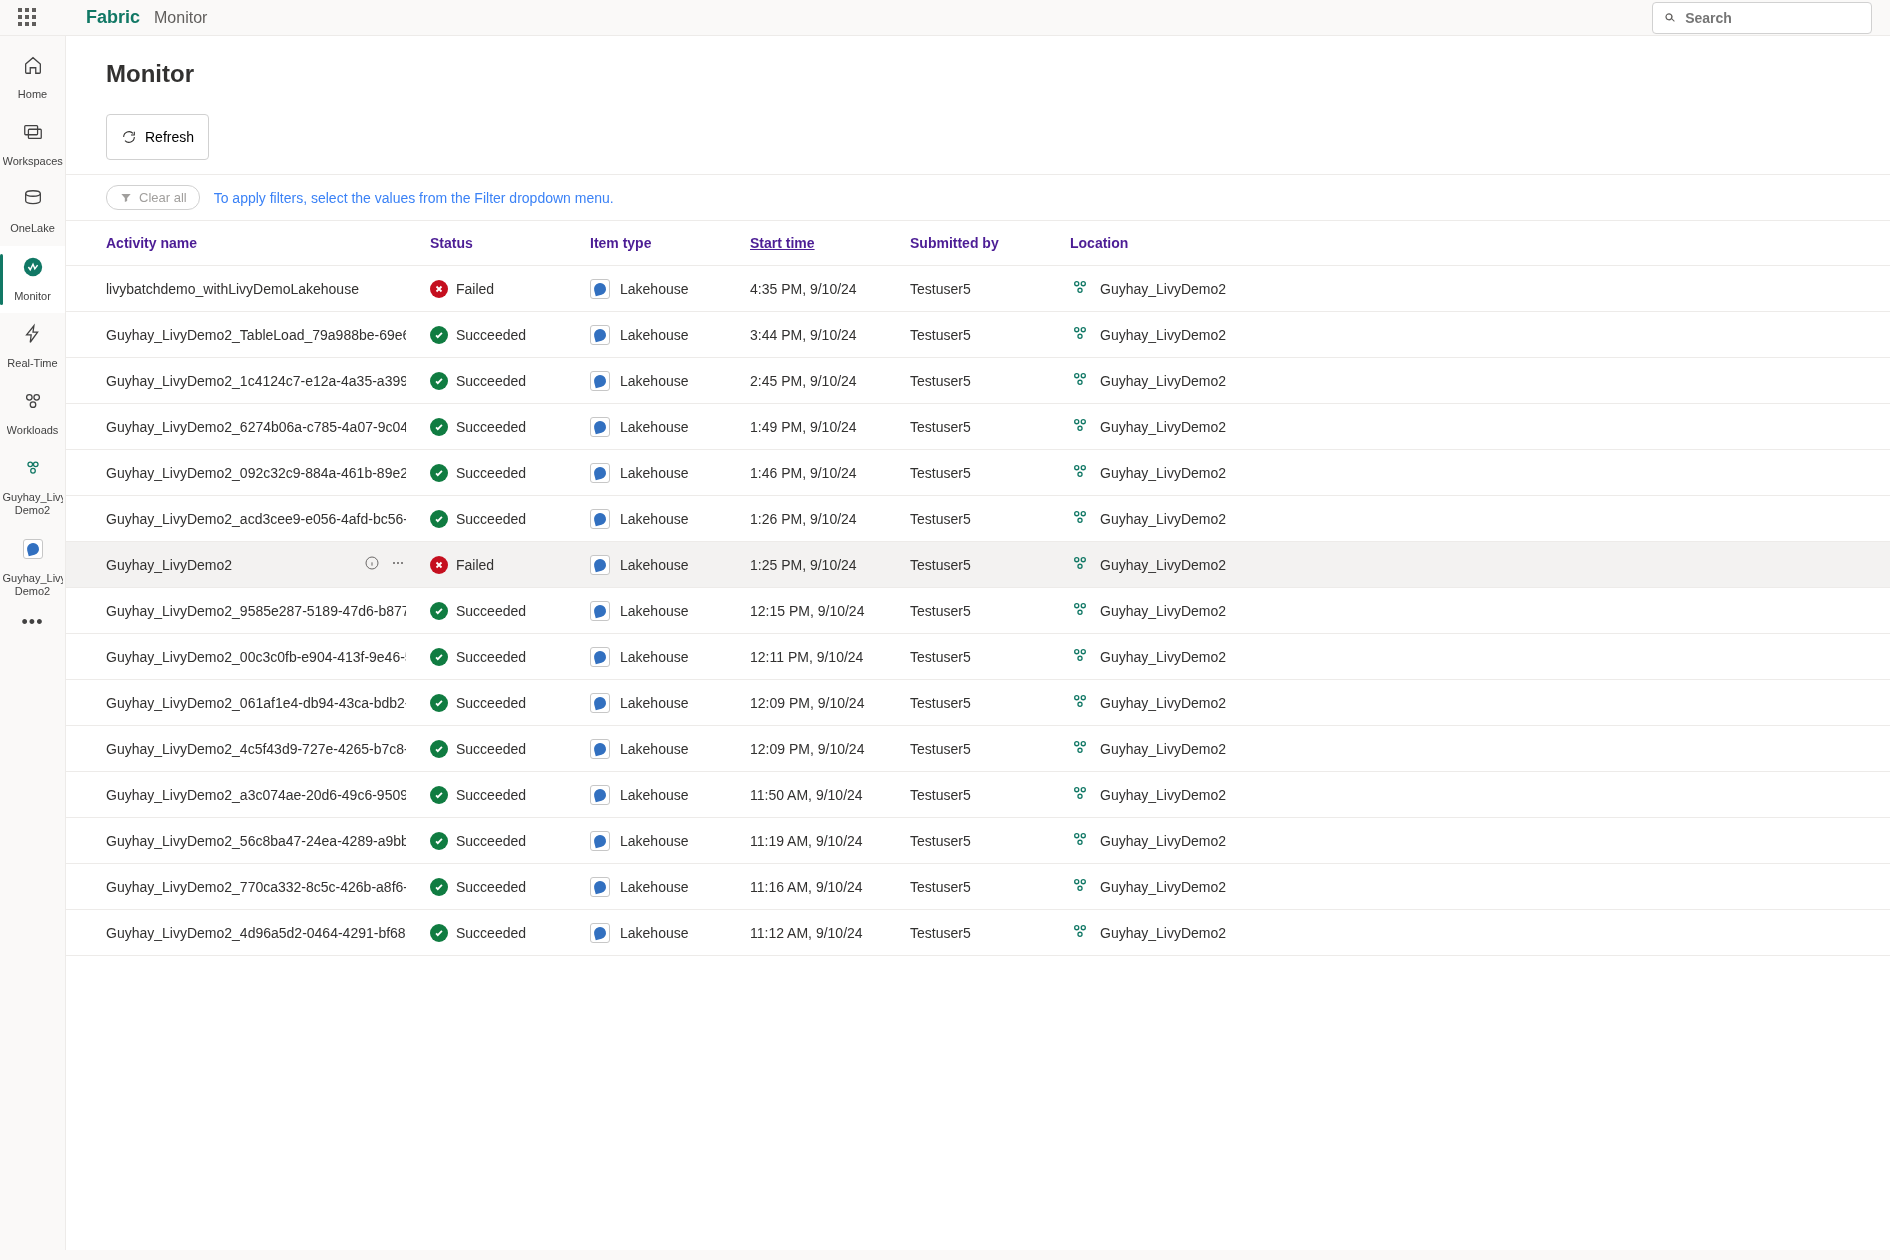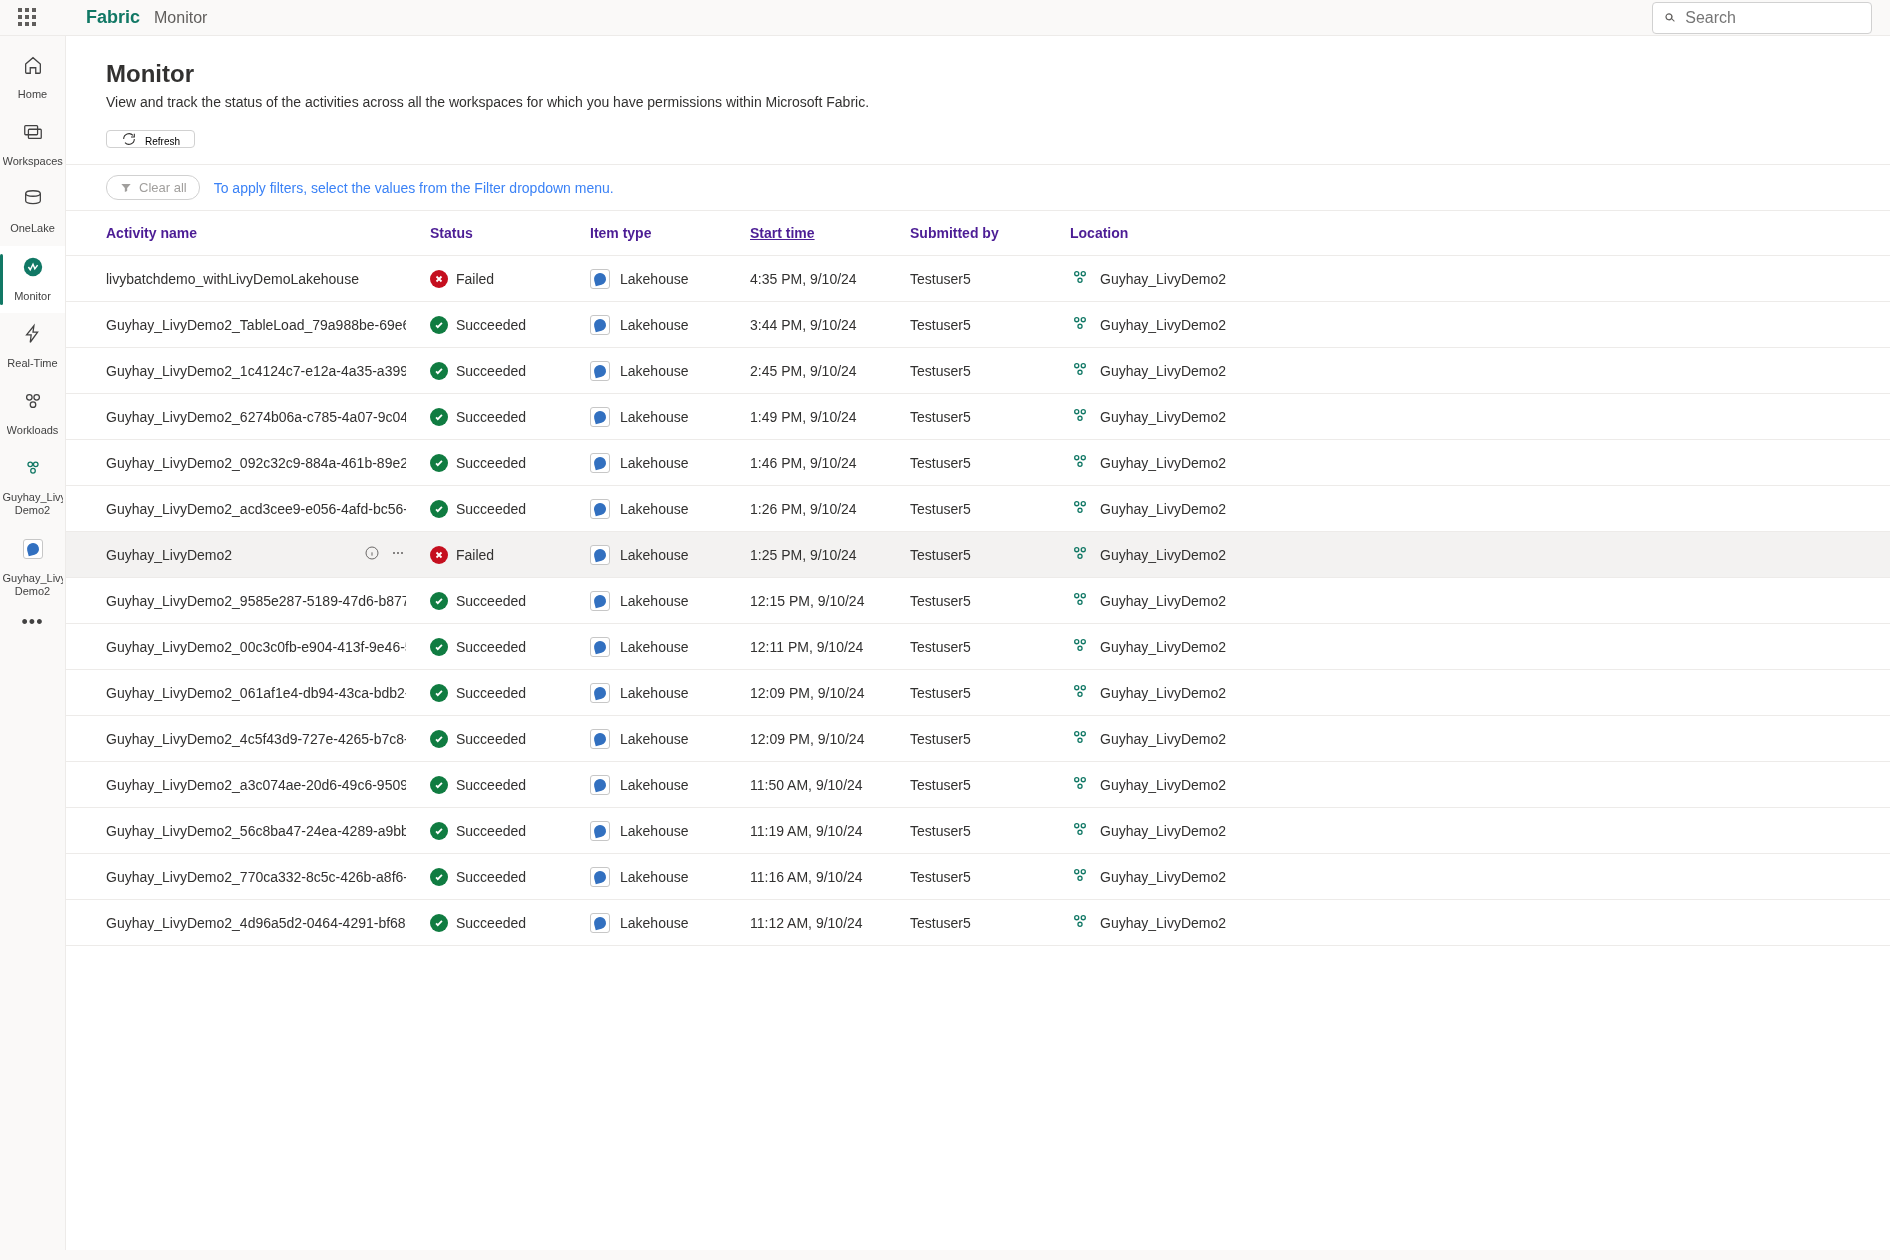--- a/index.html
+++ b/index.html
@@ -7,21 +7,21 @@
 
 
 .topbar { height: 36px; background: #faf9f8; display: flex; align-items: center; padding: 0 18px; border-bottom: 1px solid #edebe9; }
 .waffle { width: 20px; height: 20px; display: grid; grid-template: repeat(3,4px)/repeat(3,4px); gap: 3px; cursor: pointer; }
 .waffle span { background: #605e5c; width:4px; height:4px; }
 .brand { margin-left: 48px; font-size: 18px; font-weight: 600; color: #117865; }
 .breadcrumb-current { margin-left: 14px; font-size: 16px; color: #605e5c; font-weight: 400; }
 .topbar-spacer { flex: 1; }
 .search-box { display:flex; align-items:center; background:#fff; border:1px solid #d1d1d1; border-radius:4px; height:32px; padding:0 10px; width: 220px; }
 .search-box svg { width:16px; height:16px; fill:#605e5c; margin-right:8px; }
-.search-box input { border:none; outline:none; font-size:16px; width:100%; background:transparent; }
+.search-box input { border:none; outline:none; font-size:14px; width:100%; background:transparent;font-weight:bold; }
 
 
 .layout { display:flex; height: calc(100vh - 46px); }
 .leftnav { width: 66px; background:#faf9f8; border-right: 1px solid #edebe9; display:flex; flex-direction:column; align-items:center; padding-top: 8px; overflow-y:auto; }
 .nav-item { width:100%; display:flex; flex-direction:column; align-items:center; justify-content:center; padding: 10px 2px; cursor:pointer; color:#424242; font-size:11px; text-align:center; line-height:1.2; gap:12px; position:relative; }
 .nav-item.active { background:#fff; }
 .nav-item.active::before { content:""; position:absolute; left:0; top:8px; bottom:8px; width:3px; background:#117865; border-radius:2px; }
 .nav-ico { width:22px; height:22px; display:flex; align-items:center; justify-content:center; }
 .nav-ico svg { width:22px; height:22px; fill:none; stroke:#424242; stroke-width:1.4; }
 .nav-label { max-width:60px; overflow:hidden; }
@@ -29,21 +29,21 @@
 
 
 .lakehouse-mini { width:22px; height:22px; }
 
 
 .main { flex:1; background:#fff; overflow-y:auto; padding: 24px 0 0 0; }
 .page-header { padding: 0 40px 16px; }
 .page-title { font-size: 24px; font-weight: 600; margin-bottom: 6px; }
 .page-desc { font-size: 14px; color:#323130; }
 .toolbar-row { padding: 4px 40px 14px; }
-.refresh-btn { display:inline-flex; align-items:flex-end; gap:8px; border:1px solid #d1d1d1; background:#fff; border-radius:4px; padding: 0 14px; font-size:10px; cursor:pointer; }
+.refresh-btn { display:inline-flex; align-items:center; gap:8px; border:1px solid #d1d1d1; background:#fff; border-radius:4px; padding: 14px 14px; font-size:14px; cursor:pointer; }
 .refresh-btn svg { width:16px; height:16px; stroke:#323130; fill:none; stroke-width:1.6; }
 
 .filterbar { padding: 10px 40px; border-top:1px solid #edebe9; border-bottom:1px solid #edebe9; display:flex; align-items:center; gap:14px; background:#fff; }
 .clear-btn { display:inline-flex; align-items:center; gap:6px; border:1px solid #d1d1d1; background:#fff; border-radius:12px; padding:4px 12px; font-size:13px; color:#a19f9d; cursor:not-allowed; }
 .clear-btn svg { width:14px; height:14px; fill:#a19f9d; }
 .filter-hint { color:#3b82f6; font-size:14px; }
 
 
 .table { width:100%; border-collapse:collapse; }
 .table th { text-align:left; font-weight:600; font-size:14px; padding:14px 12px; border-bottom:1px solid #edebe9; color:#4c1d95; }
@@ -175,21 +175,20 @@
           </div>
         </div>
         <div class="nav-label">Guyhay_Livy Demo2</div>
       </div>
       <div class="nav-dots">•••</div>
     </div>
 
   <div class="main">
     <div class="page-header">
       <div class="page-title">Monitor</div>
-      <div class="page-desc">View and track the status of the activities across all the workspaces for which you have permissions within Microsoft Fabric.</div>
     </div>
     <div class="toolbar-row">
       <button class="refresh-btn">
         <svg viewBox="0 0 24 24">
             <path d="M4 12a8 8 0 0114-5.3M20 4v5h-5M20 12a8 8 0 01-14 5.3"></path>
           </svg>
         <span>Refresh</span>
       </button>
     </div>
     <div class="filterbar">

